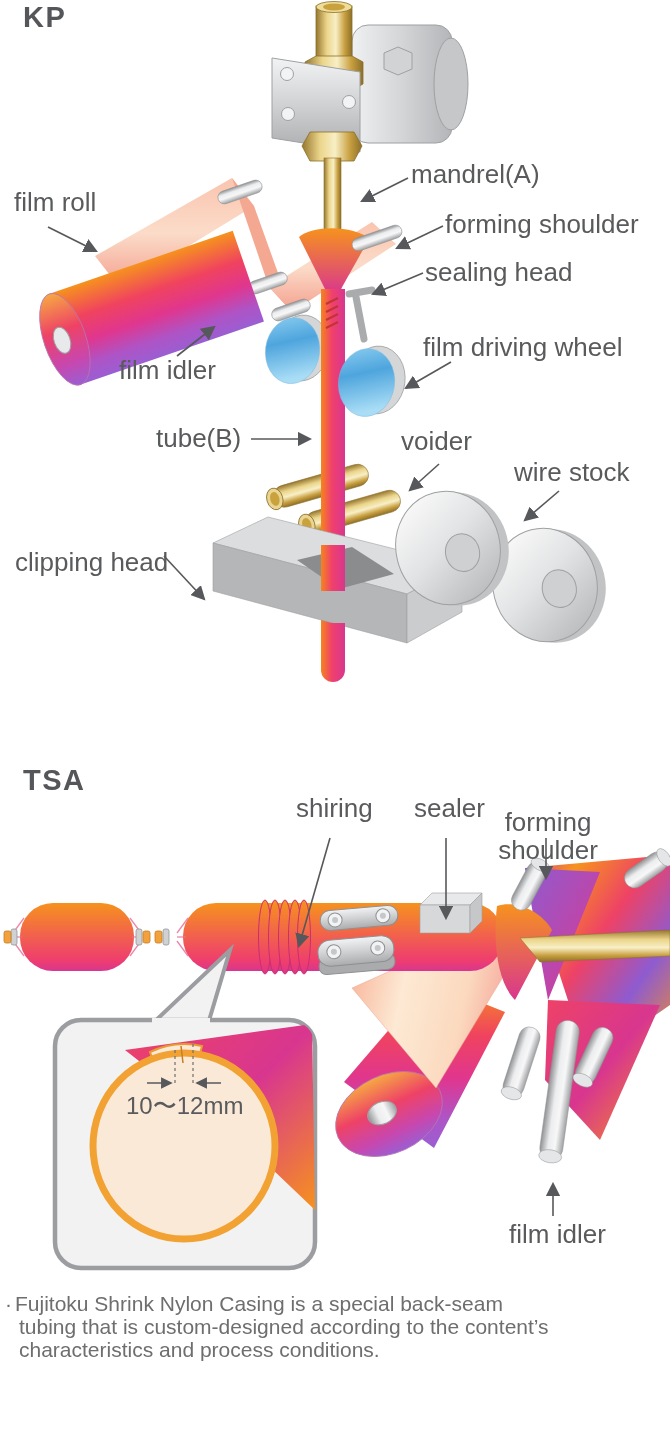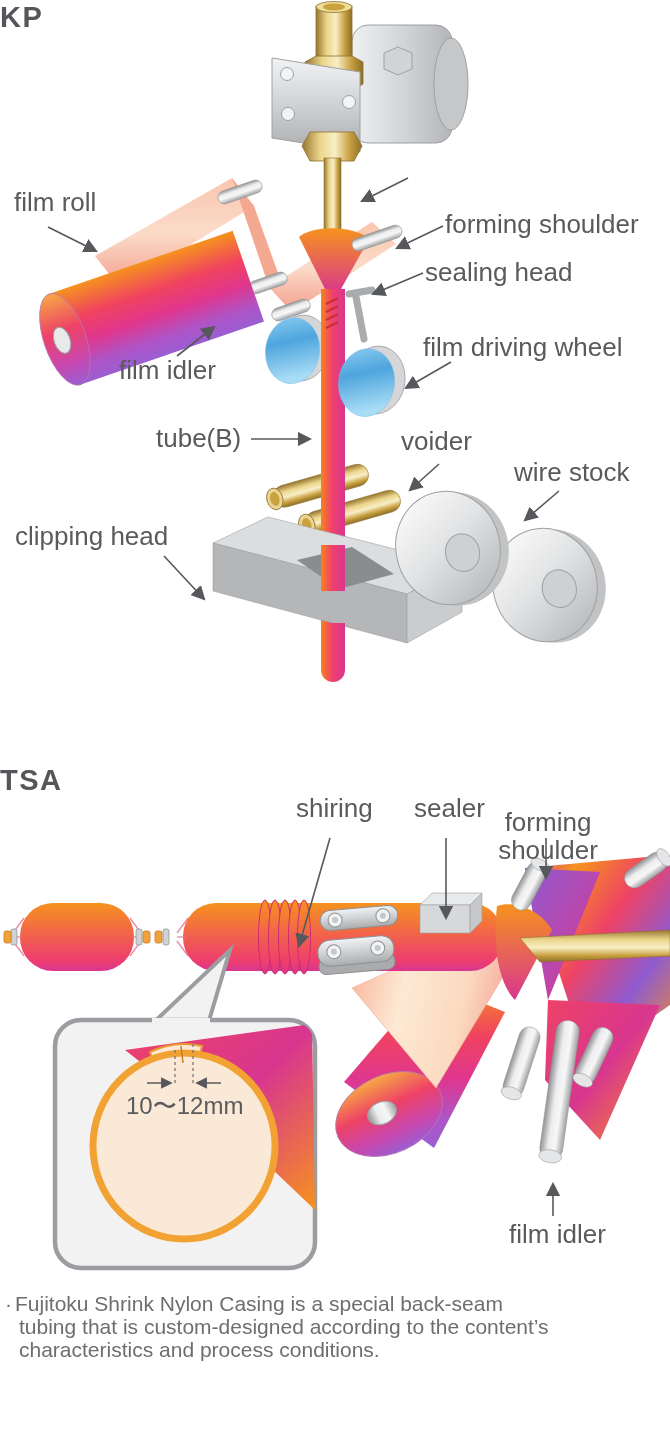--- a/index.html
+++ b/index.html
@@ -2,34 +2,34 @@
 <html><head>
 <meta charset="utf-8">
 <style>
   html,body{margin:0;padding:0;background:#fff;}
   .page{position:relative;width:670px;height:1434px;background:#fff;overflow:hidden;
         font-family:"Liberation Sans",sans-serif;}
   svg.layer{position:absolute;left:0;}
   #svg-kp{top:0;}
   #svg-tsa{top:740px;}
   .dtitle{position:absolute;font-weight:bold;font-size:29px;color:#54565a;
-          letter-spacing:1.5px;white-space:nowrap;}
+          letter-spacing:1.5px;white-space:nowrap;margin-left:23px;}
   .t-kp{left:0;top:1px;}
   .t-tsa{left:0;top:764px;}
   .dlabel{position:absolute;font-size:26px;color:#595a5c;white-space:nowrap;}
   .l-kp-film-roll{left:14px;top:187px;}
   .l-kp-film-idler{left:119px;top:355px;}
   .l-kp-mandrel{left:411px;top:159px;}
   .l-kp-forming-shoulder{left:445px;top:209px;}
   .l-kp-sealing-head{left:425px;top:257px;}
   .l-kp-film-driving-wheel{left:423px;top:332px;}
   .l-kp-tube{left:156px;top:423px;}
   .l-kp-voider{left:401px;top:426px;}
   .l-kp-wire-stock{left:514px;top:457px;}
-  .l-kp-clipping-head{left:15px;top:521px;}
+  .l-kp-clipping-head{left:15px;top:547px;}
   .l-tsa-shiring{left:296px;top:793px;}
   .l-tsa-sealer{left:414px;top:793px;}
   .l-tsa-forming-shoulder{left:492px;top:761px;width:112px;text-align:center;line-height:28px;margin-top:47px;}
   .l-tsa-film-idler{left:509px;top:1219px;}
   .l-tsa-seam{left:126px;top:1090px;font-size:24px;}
   .notes{position:absolute;left:5px;top:1292px;width:648px;font-size:21px;
          color:#6e6e6e;line-height:23px;}
   .note{padding-left:14px;}
   .note + .note{margin-top:30px;}
   .note .b{margin-left:-14px;margin-right:3px;}
@@ -447,20 +447,21 @@
     <line x1="546" y1="838" x2="546" y2="878" marker-end="url(#ah2)"></line>
     <line x1="553" y1="1216" x2="553" y2="1184" marker-end="url(#ah2)"></line>
   </g>
 </svg>
 
 <div class="dtitle t-kp">KP</div>
 <div class="dtitle t-tsa">TSA</div>
 
 <div class="dlabel l-kp-film-roll">film roll</div>
 <div class="dlabel l-kp-film-idler">film idler</div>
+<div class="dlabel l-kp-mandrel">mandrel(A)</div>
 <div class="dlabel l-kp-forming-shoulder">forming shoulder</div>
 <div class="dlabel l-kp-sealing-head">sealing head</div>
 <div class="dlabel l-kp-film-driving-wheel">film driving wheel</div>
 <div class="dlabel l-kp-tube">tube(B)</div>
 <div class="dlabel l-kp-voider">voider</div>
 <div class="dlabel l-kp-wire-stock">wire stock</div>
 <div class="dlabel l-kp-clipping-head">clipping head</div>
 
 <div class="dlabel l-tsa-shiring">shiring</div>
 <div class="dlabel l-tsa-sealer">sealer</div>

